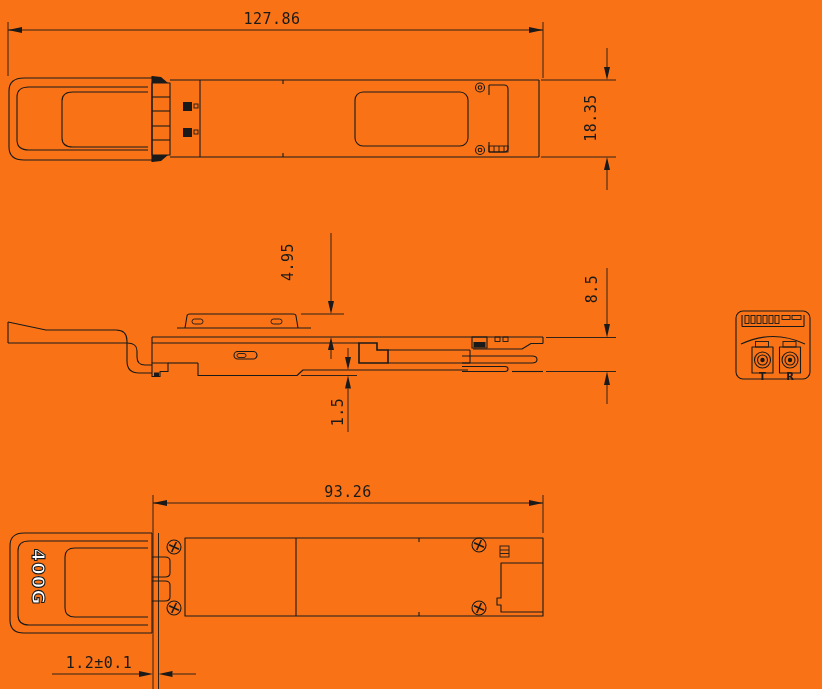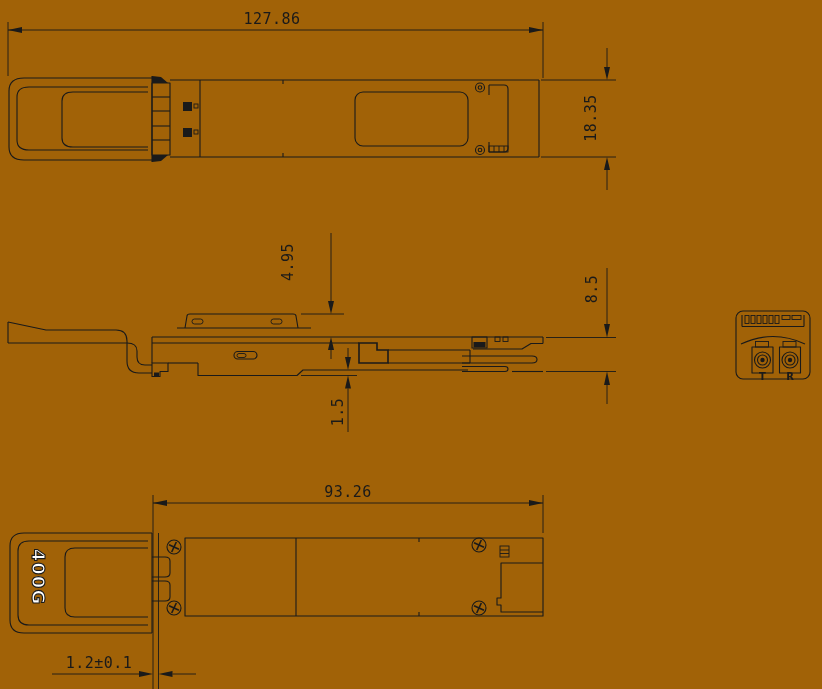--- a/index.html
+++ b/index.html
@@ -1,16 +1,16 @@
 <!DOCTYPE html>
 <html><head>
 <meta charset="utf-8">
 <style>
   html,body{margin:0;padding:0;background:#ffffff;}
-  .stage{position:relative;width:822px;height:689px;background:#a16207;overflow:hidden;
+  .stage{position:relative;width:822px;height:689px;background:#f97316;overflow:hidden;
          font-family:"DejaVu Sans Mono", monospace;}
   svg text{fill:#1a1a1a;}
   .dimtxt{font-family:"DejaVu Sans Mono", monospace;font-size:15px;letter-spacing:0.5px;}
   .porttxt{font-family:"DejaVu Sans", "Liberation Sans", sans-serif;font-size:10px;font-weight:bold;}
   .tabtxt{font-family:"DejaVu Sans", "Liberation Sans", sans-serif;font-size:18px;font-weight:bold;
           fill:#ffffff;stroke:#1a1a1a;stroke-width:1.1px;letter-spacing:1px;}
   .ln{stroke:#1a1a1a;fill:none;stroke-width:1.1;stroke-linecap:butt;stroke-linejoin:round;}
   .ln2{stroke:#1a1a1a;fill:none;stroke-width:1.6;}
   .thin{stroke:#1a1a1a;fill:none;stroke-width:0.9;}
   .arr{fill:#1a1a1a;stroke:none;}

